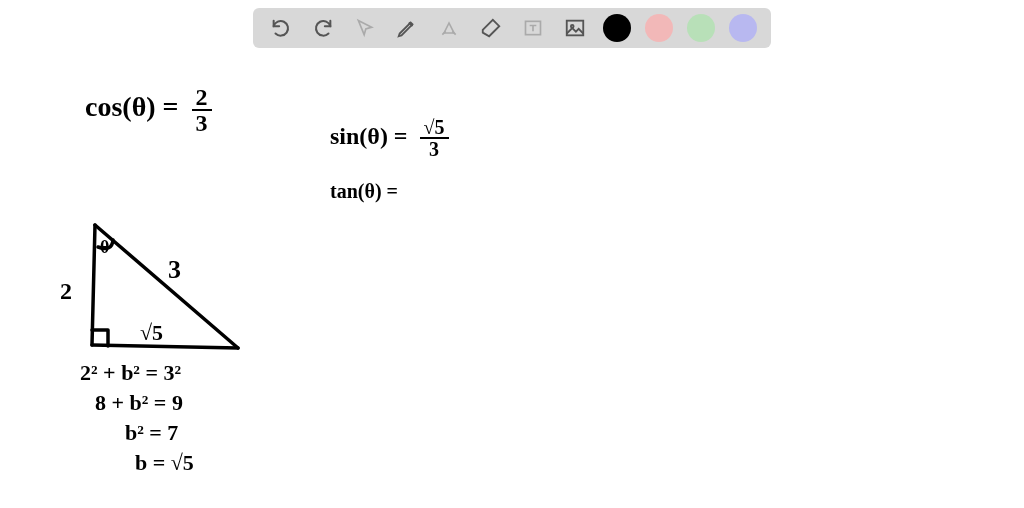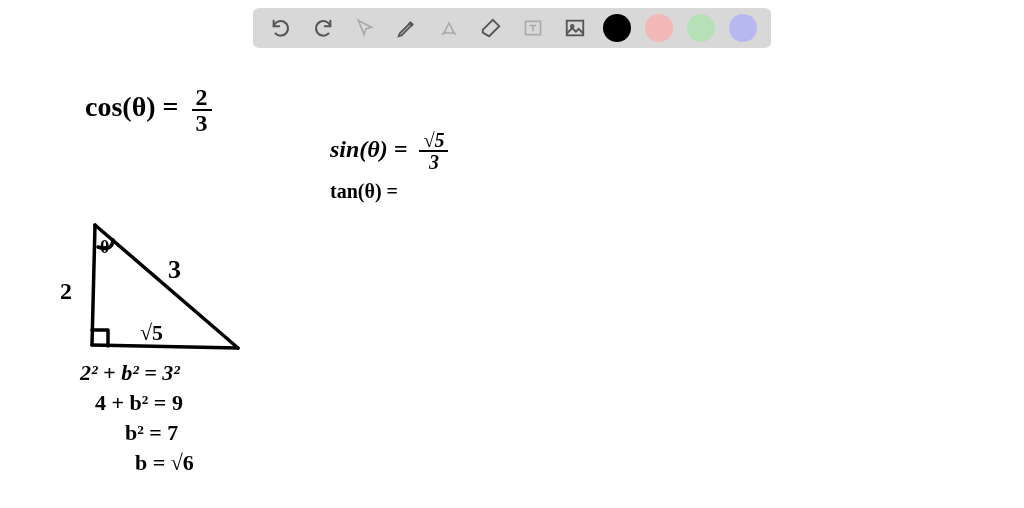--- a/index.html
+++ b/index.html
@@ -119,21 +119,21 @@
 <div class="canvas-area">
 
   <div class="hand" style="left:85px; top:85px; font-size:28px;">
     <span>cos(θ) =</span>
     <span class="frac" style="font-size:24px; margin-left:6px;">
       <span class="num">2</span>
       <span class="den">3</span>
     </span>
   </div>
 
-  <div class="hand" style="left:330px; top:130px; font-size:24px;font-style:italic;">
+  <div class="hand" style="left:330px; top:117px; font-size:24px;">
     <span>sin(θ) =</span>
     <span class="frac" style="font-size:20px; margin-left:6px;">
       <span class="num">√5</span>
       <span class="den">3</span>
     </span>
   </div>
 
   <div class="hand" style="left:330px; top:180px; font-size:20px;">
     <span>tan(θ) =</span>
     <span></span>
@@ -150,18 +150,18 @@
 
       <path d="M98 247 Q112 252 113 240"></path>
     </g>
   </svg>
 
   <div class="hand" style="left:60px; top:278px; font-size:24px;">2</div>
   <div class="hand" style="left:168px; top:255px; font-size:26px;">3</div>
   <div class="hand" style="left:140px; top:320px; font-size:22px;">√5</div>
   <div class="hand" style="left:100px; top:237px; font-size:18px;">θ</div>
 
-  <div class="hand" style="left:80px; top:360px; font-size:22px;font-style:italic;">2² + b² = 3²</div>
-  <div class="hand" style="left:95px; top:390px; font-size:22px;">4 + b² = 9</div>
+  <div class="hand" style="left:80px; top:360px; font-size:22px;">2² + b² = 3²</div>
+  <div class="hand" style="left:95px; top:390px; font-size:22px;">8 + b² = 9</div>
   <div class="hand" style="left:125px; top:420px; font-size:22px;">b² = 7</div>
-  <div class="hand" style="left:135px; top:450px; font-size:22px;">b = √6</div>
+  <div class="hand" style="left:135px; top:450px; font-size:22px;">b = √5</div>
 
 </div>
 
 </body></html>

